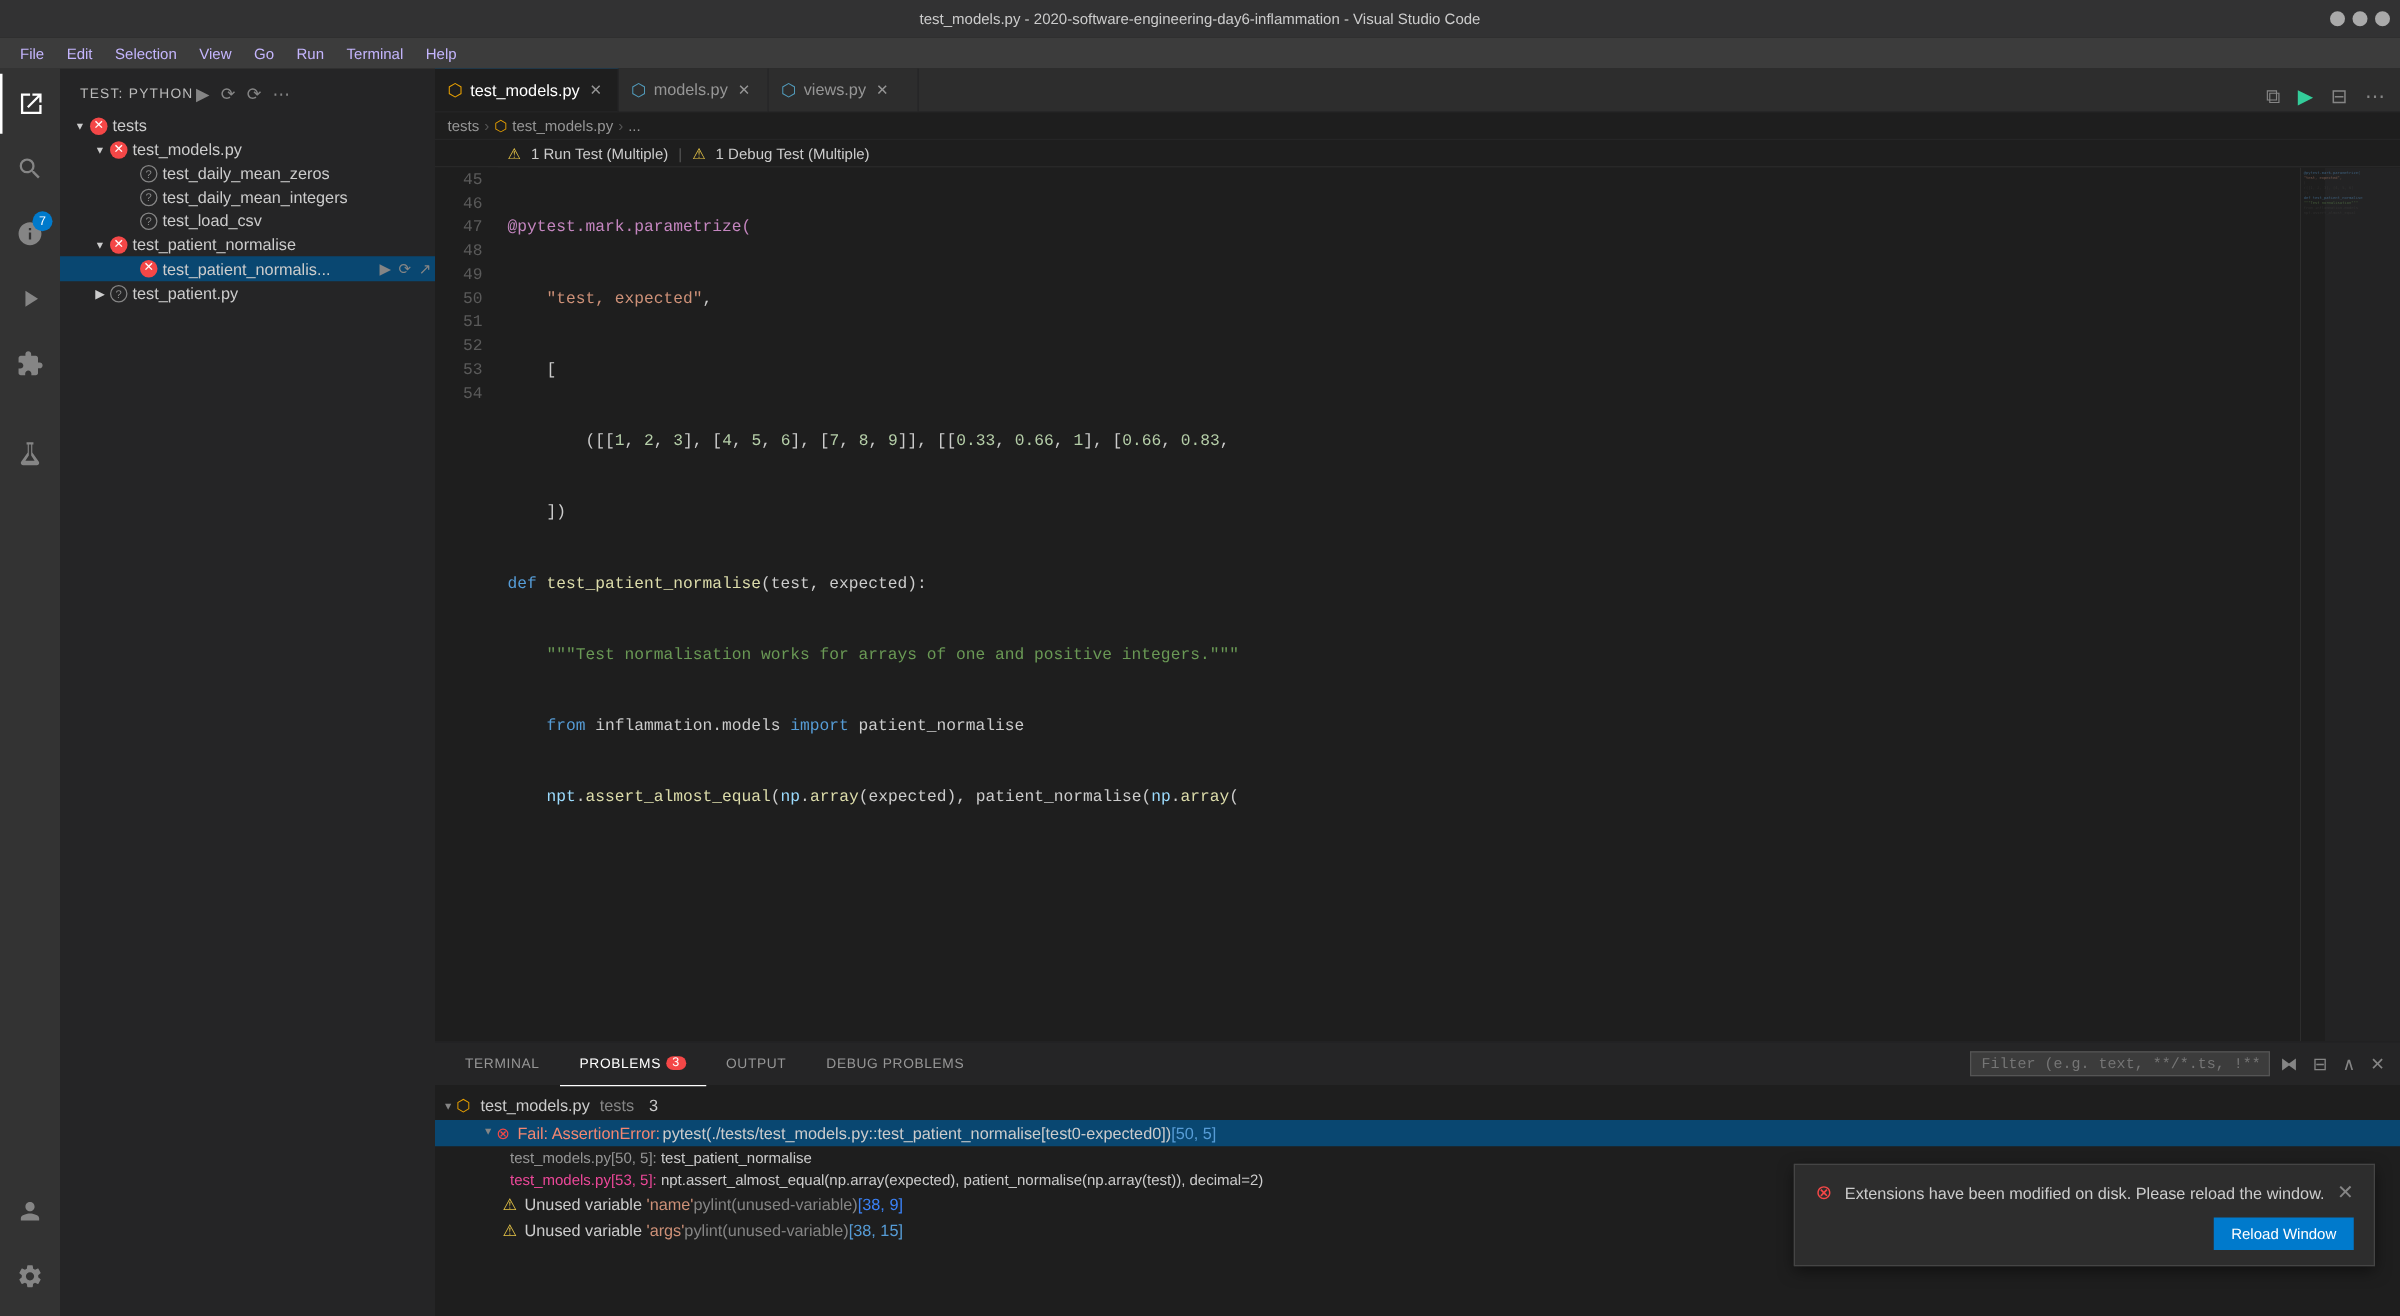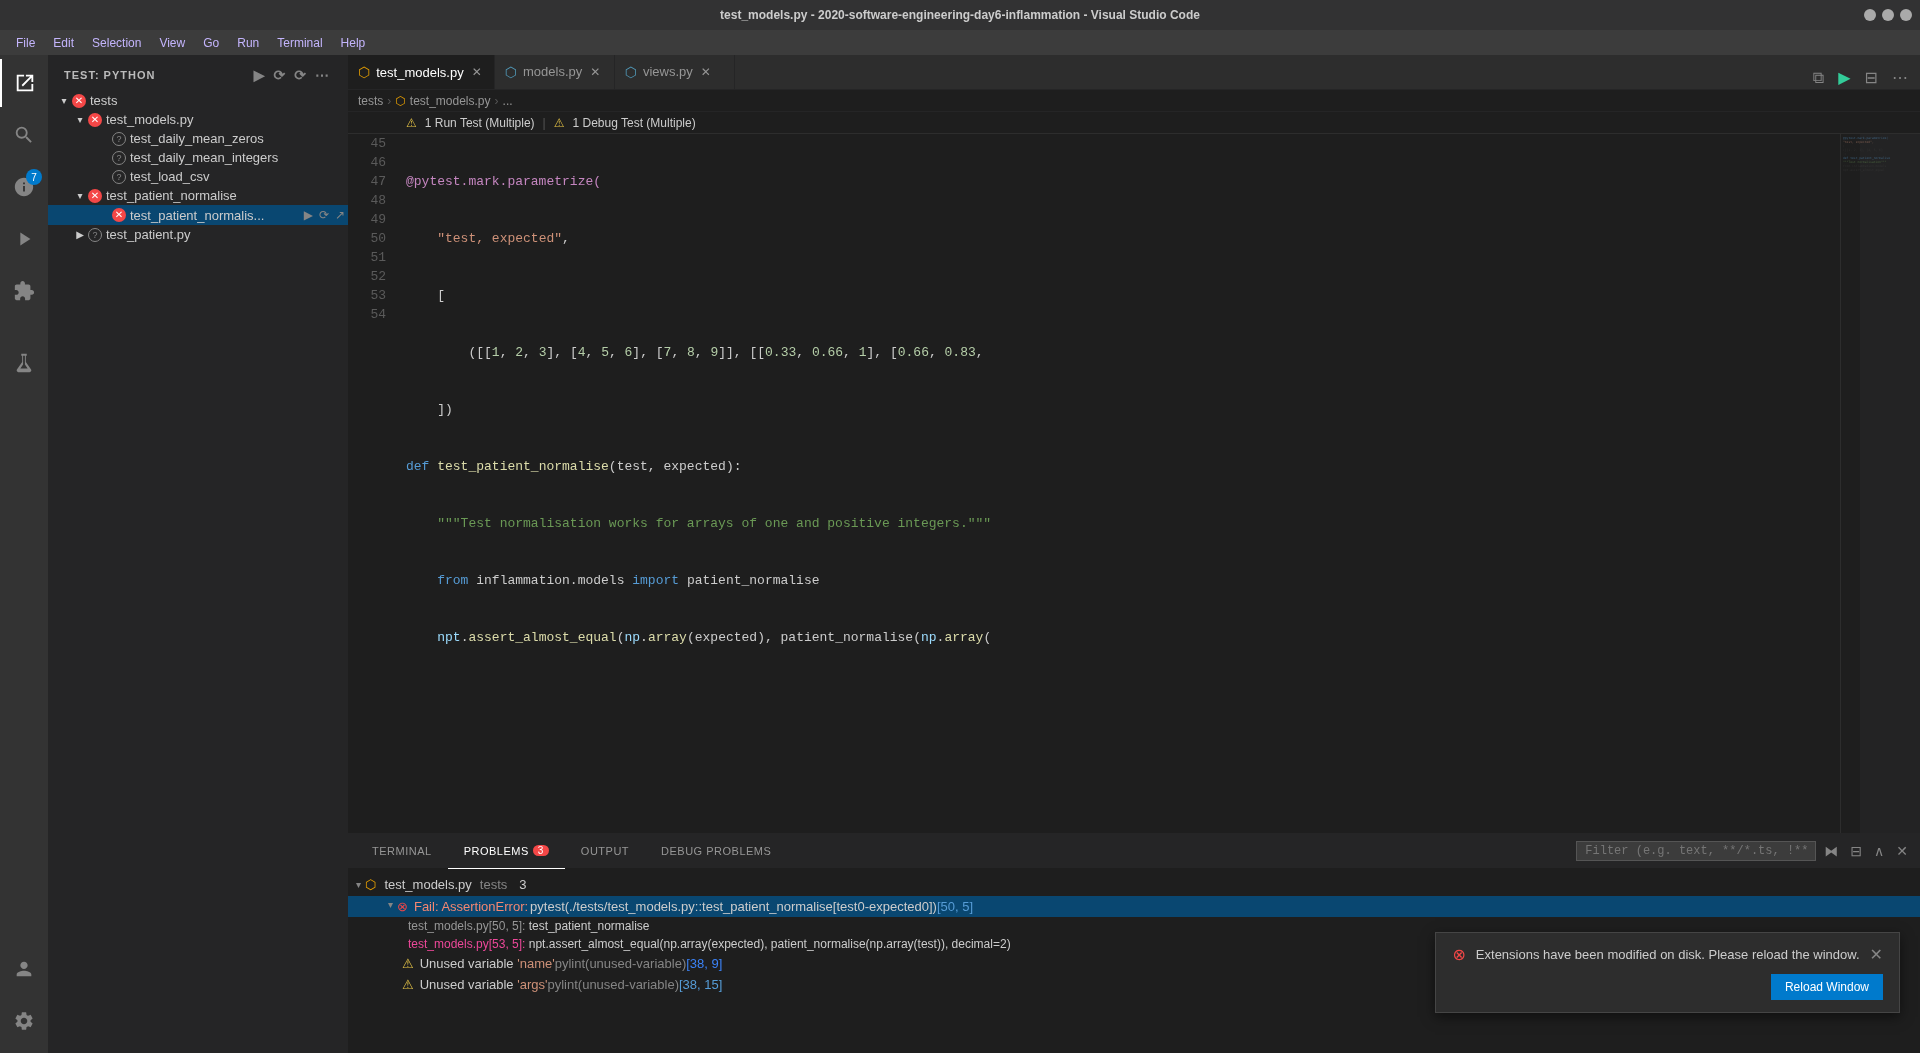--- a/index.html
+++ b/index.html
@@ -16,21 +16,20 @@
     
     .title-bar {
       height: 30px;
       background: #323233;
       display: flex;
       align-items: center;
       justify-content: center;
       color: #cccccc;
       font-size: 12px;
       position: relative;
-      font-weight: bold;
     }
     .title-bar-buttons {
       position: absolute;
       right: 8px;
       display: flex;
       gap: 6px;
     }
     .title-bar-btn {
       width: 12px; height: 12px;
       border-radius: 50%;
@@ -103,27 +102,26 @@
     .sidebar {
       width: 300px;
       background: #252526;
       display: flex;
       flex-direction: column;
       overflow: hidden;
     }
     .sidebar-header {
       padding: 10px 16px 6px;
       font-size: 11px;
-      font-weight: 700;
+      font-weight: 400;
       color: #bbbbbb;
       letter-spacing: 1px;
       display: flex;
       align-items: center;
-      justify-content: space-between;
-      gap: 29px;
+      justify-content: flex-start;
     }
     .sidebar-header-actions {
       display: flex;
       gap: 4px;
     }
     .sidebar-header-btn {
       color: #858585;
       cursor: pointer;
       padding: 2px;
       font-size: 14px;

